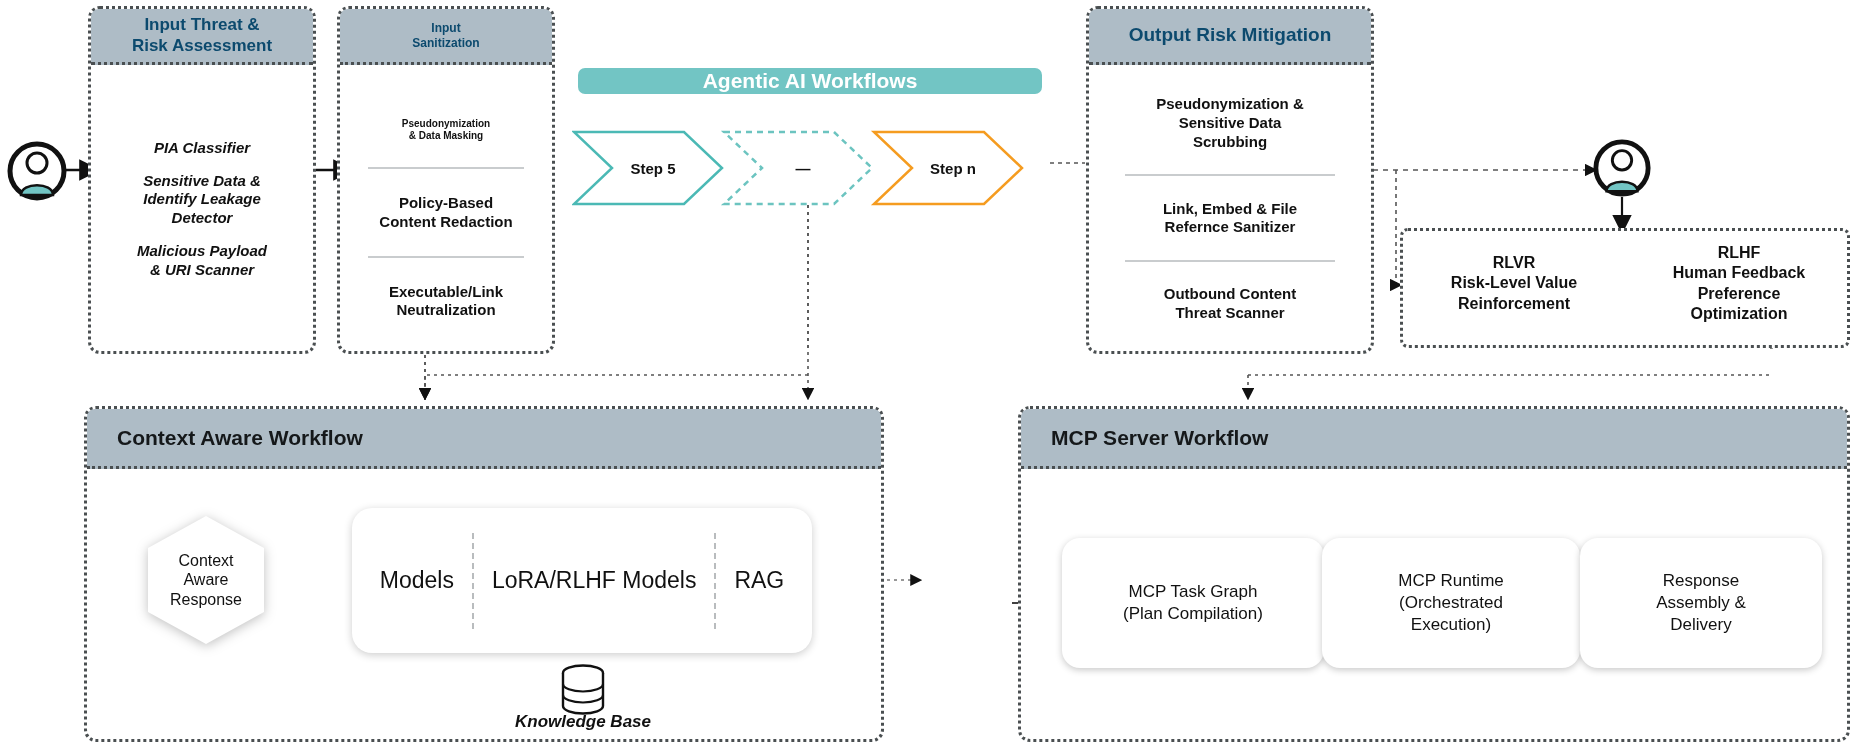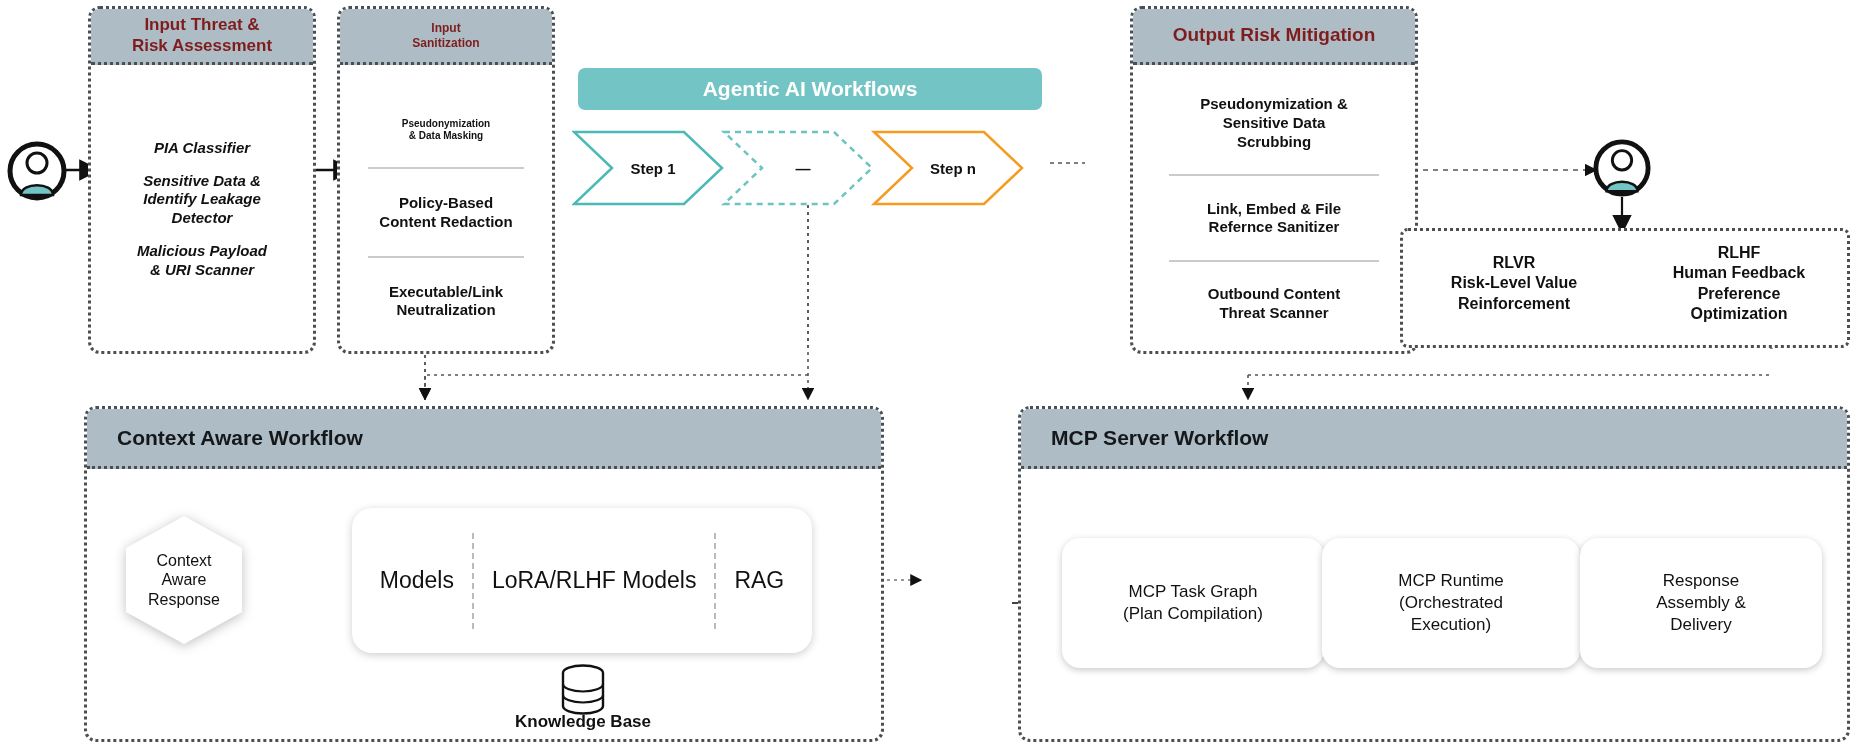--- a/index.html
+++ b/index.html
@@ -22,21 +22,21 @@
   
   .panel{
     position:absolute;
     border:3px dotted #4a4f51;
     border-radius:12px;
     background:#ffffff;
     box-sizing:border-box;
   }
   .panel-head{
     background:#aebcc6;
-    color:#7f1d1d;
+    color:#0c4a6e;
     font-weight:bold;
     text-align:center;
     border-bottom:3px dotted #4a4f51;
     box-sizing:border-box;
     border-radius:8px 8px 0 0;
     display:flex;
     align-items:center;
     justify-content:center;
     line-height:1.18;
   }
@@ -127,20 +127,21 @@
   .models-div{
     width:0;
     border-left:2px dashed #b9bcbe;
     height:96px;
   }
   
   .hexwrap{
     position:absolute;
     width:116px;height:128px;
     filter:drop-shadow(0 2px 6px rgba(0,0,0,.25));
+    margin-left:22px;
   }
   .hex{
     width:116px;height:128px;
     background:#ffffff;
     clip-path:polygon(50% 0%,100% 25%,100% 75%,50% 100%,0% 75%,0% 25%);
     display:flex;align-items:center;justify-content:center;
     text-align:center;
     font-size:16px;
     line-height:1.22;
     color:#111;
@@ -258,37 +259,37 @@
       <div class="svc" style="font-size:15px;">
         Policy-Based<br>Content Redaction
       </div>
       <div class="svc-sep"></div>
       <div class="svc" style="font-size:15px;">
         Executable/Link<br>Neutralization
       </div>
     </div>
   </div>
 
-  <div class="teal-banner" style="left:578px;top:68px;width:464px;height:42px;">
+  <div class="teal-banner" style="left:578px;top:68px;width:464px;height:26px;">
     <span>Agentic AI Workflows</span>
   </div>
 
   <svg style="position:absolute;left:572px;top:128px;width:478px;height:80px;" viewBox="0 0 478 80">
 
     <path d="M2,4 L112,4 L150,40 L112,76 L2,76 L40,40 Z" fill="none" stroke="#4bb9b5" stroke-width="2.5"></path>
 
     <path d="M152,4 L262,4 L300,40 L262,76 L152,76 L190,40 Z" fill="none" stroke="#6cc4c0" stroke-width="2.5" stroke-dasharray="6,5"></path>
 
     <path d="M302,4 L412,4 L450,40 L412,76 L302,76 L340,40 Z" fill="none" stroke="#f59c20" stroke-width="2.5"></path>
   </svg>
-  <div class="chev-label" style="left:598px;top:160px;width:110px;">Step 1</div>
+  <div class="chev-label" style="left:598px;top:160px;width:110px;">Step 5</div>
   <div class="chev-label" style="left:748px;top:160px;width:110px;">—</div>
   <div class="chev-label" style="left:898px;top:160px;width:110px;">Step n</div>
 
-  <div class="panel" style="left:1130px;top:6px;width:288px;height:348px;">
+  <div class="panel" style="left:1086px;top:6px;width:288px;height:348px;">
     <div class="panel-head" style="height:56px;font-size:19px;">
       <span>Output Risk Mitigation</span>
     </div>
     <div class="panel-body" style="height:288px;padding:16px 6px;justify-content:space-around;">
       <div class="svc" style="font-size:15px;">
         Pseudonymization &amp;<br>Sensitive Data<br>Scrubbing
       </div>
       <div class="svc-sep"></div>
       <div class="svc" style="font-size:15px;">
         Link, Embed &amp; File<br>Refernce Sanitizer
@@ -349,21 +350,21 @@
   </div>
 
   <div class="kb" style="left:560px;top:664px;">
     <svg width="46" height="52" viewBox="0 0 46 52">
       <ellipse cx="23" cy="9" rx="20" ry="7.5" fill="#fff" stroke="#111" stroke-width="2.4"></ellipse>
       <path d="M3,9 L3,42 A20,7.5 0 0 0 43,42 L43,9" fill="#fff" stroke="#111" stroke-width="2.4"></path>
       <path d="M3,20 A20,7.5 0 0 0 43,20" fill="none" stroke="#111" stroke-width="2.2"></path>
       <path d="M3,31 A20,7.5 0 0 0 43,31" fill="none" stroke="#111" stroke-width="2.2"></path>
     </svg>
   </div>
-  <div class="kb-label" style="left:473px;top:712px;">Knowledge Base</div>
+  <div class="kb-label" style="left:473px;top:712px;font-style:italic;">Knowledge Base</div>
 
   <div class="panel" style="left:1018px;top:406px;width:832px;height:336px;">
     <div class="wide-head" style="height:60px;">
       <span>MCP Server Workflow</span>
     </div>
   </div>
 
   <div class="card" style="left:1062px;top:538px;width:262px;height:130px;">
     <div>
       <div>MCP Task Graph</div>

